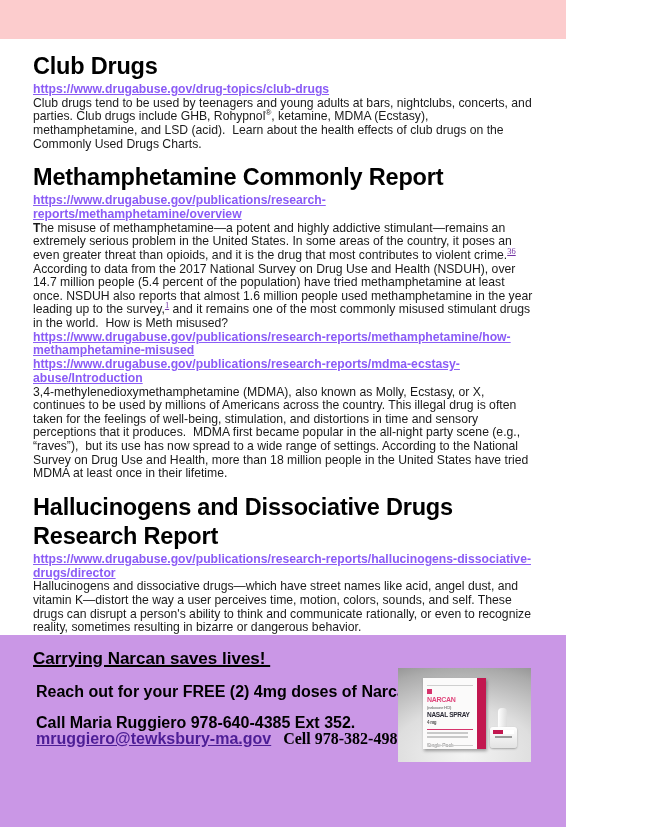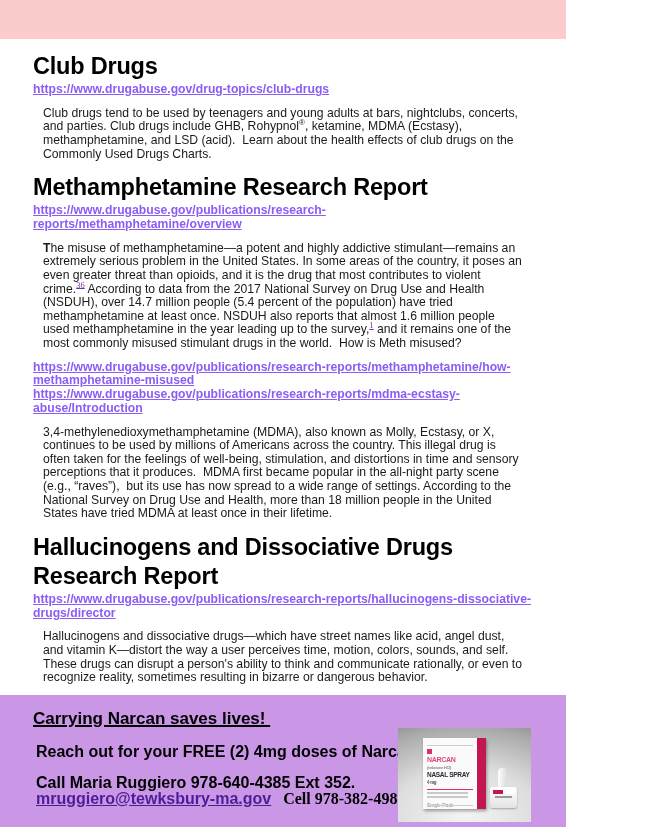--- a/index.html
+++ b/index.html
@@ -19,21 +19,21 @@
     font-size: 23.5px; line-height: 29px; font-weight: bold;
     color: #000; margin: 12px 0 2px 0; letter-spacing: -0.2px;
   }
   .doc-link {
     display: block;
     font-size: 12.2px; line-height: 13.8px; font-weight: bold;
     color: #8b5cf6; text-decoration: underline;
     word-break: break-word; cursor: pointer;
   }
   p.body-text {
-    font-size: 12.2px; line-height: 13.6px; margin: 10px;
+    font-size: 12.2px; line-height: 13.6px; margin: 0;
     color: #1a1a1a; white-space: pre-wrap;
   }
   .lead-bold { font-weight: bold; }
   sup.reg { font-size: 8px; vertical-align: super; line-height: 0; }
   sup.cite {
     font-size: 8.5px; vertical-align: super; line-height: 0;
     color: #7030a0; text-decoration: underline; cursor: pointer; font-family: Liberation Serif, serif;
   }
 
   .narcan-banner {
@@ -104,21 +104,21 @@
 
   <div class="content">
 
     <section>
       <h1 class="section-heading">Club Drugs</h1>
       <a class="doc-link">https://www.drugabuse.gov/drug-topics/club-drugs</a>
       <p class="body-text"><span>Club drugs tend to be used by teenagers and young adults at bars, nightclubs, concerts, and parties. Club drugs include GHB, Rohypnol</span><sup class="reg">®</sup><span>, ketamine, MDMA (Ecstasy), methamphetamine, and LSD (acid).  Learn about the health effects of club drugs on the Commonly Used Drugs Charts.</span></p>
     </section>
 
     <section>
-      <h1 class="section-heading">Methamphetamine Research Report</h1>
+      <h1 class="section-heading">Methamphetamine Commonly Report</h1>
       <a class="doc-link">https://www.drugabuse.gov/publications/research-reports/methamphetamine/overview</a>
       <p class="body-text"><span class="lead-bold">T</span><span>he misuse of methamphetamine—a potent and highly addictive stimulant—remains an extremely serious problem in the United States. In some areas of the country, it poses an even greater threat than opioids, and it is the drug that most contributes to violent crime.</span><sup class="cite">36</sup><span> According to data from the 2017 National Survey on Drug Use and Health (NSDUH), over 14.7 million people (5.4 percent of the population) have tried methamphetamine at least once. NSDUH also reports that almost 1.6 million people used methamphetamine in the year leading up to the survey,</span><sup class="cite">1</sup><span> and it remains one of the most commonly misused stimulant drugs in the world.  How is Meth misused?</span></p>
       <a class="doc-link">https://www.drugabuse.gov/publications/research-reports/methamphetamine/how-methamphetamine-misused</a>
     </section>
 
     <section>
       <a class="doc-link">https://www.drugabuse.gov/publications/research-reports/mdma-ecstasy-abuse/Introduction</a>
       <p class="body-text">3,4-methylenedioxymethamphetamine (MDMA), also known as Molly, Ecstasy, or X, continues to be used by millions of Americans across the country. This illegal drug is often taken for the feelings of well-being, stimulation, and distortions in time and sensory perceptions that it produces.  MDMA first became popular in the all-night party scene (e.g., “raves”),  but its use has now spread to a wide range of settings. According to the National Survey on Drug Use and Health, more than 18 million people in the United States have tried MDMA at least once in their lifetime.</p>
     </section>
 

